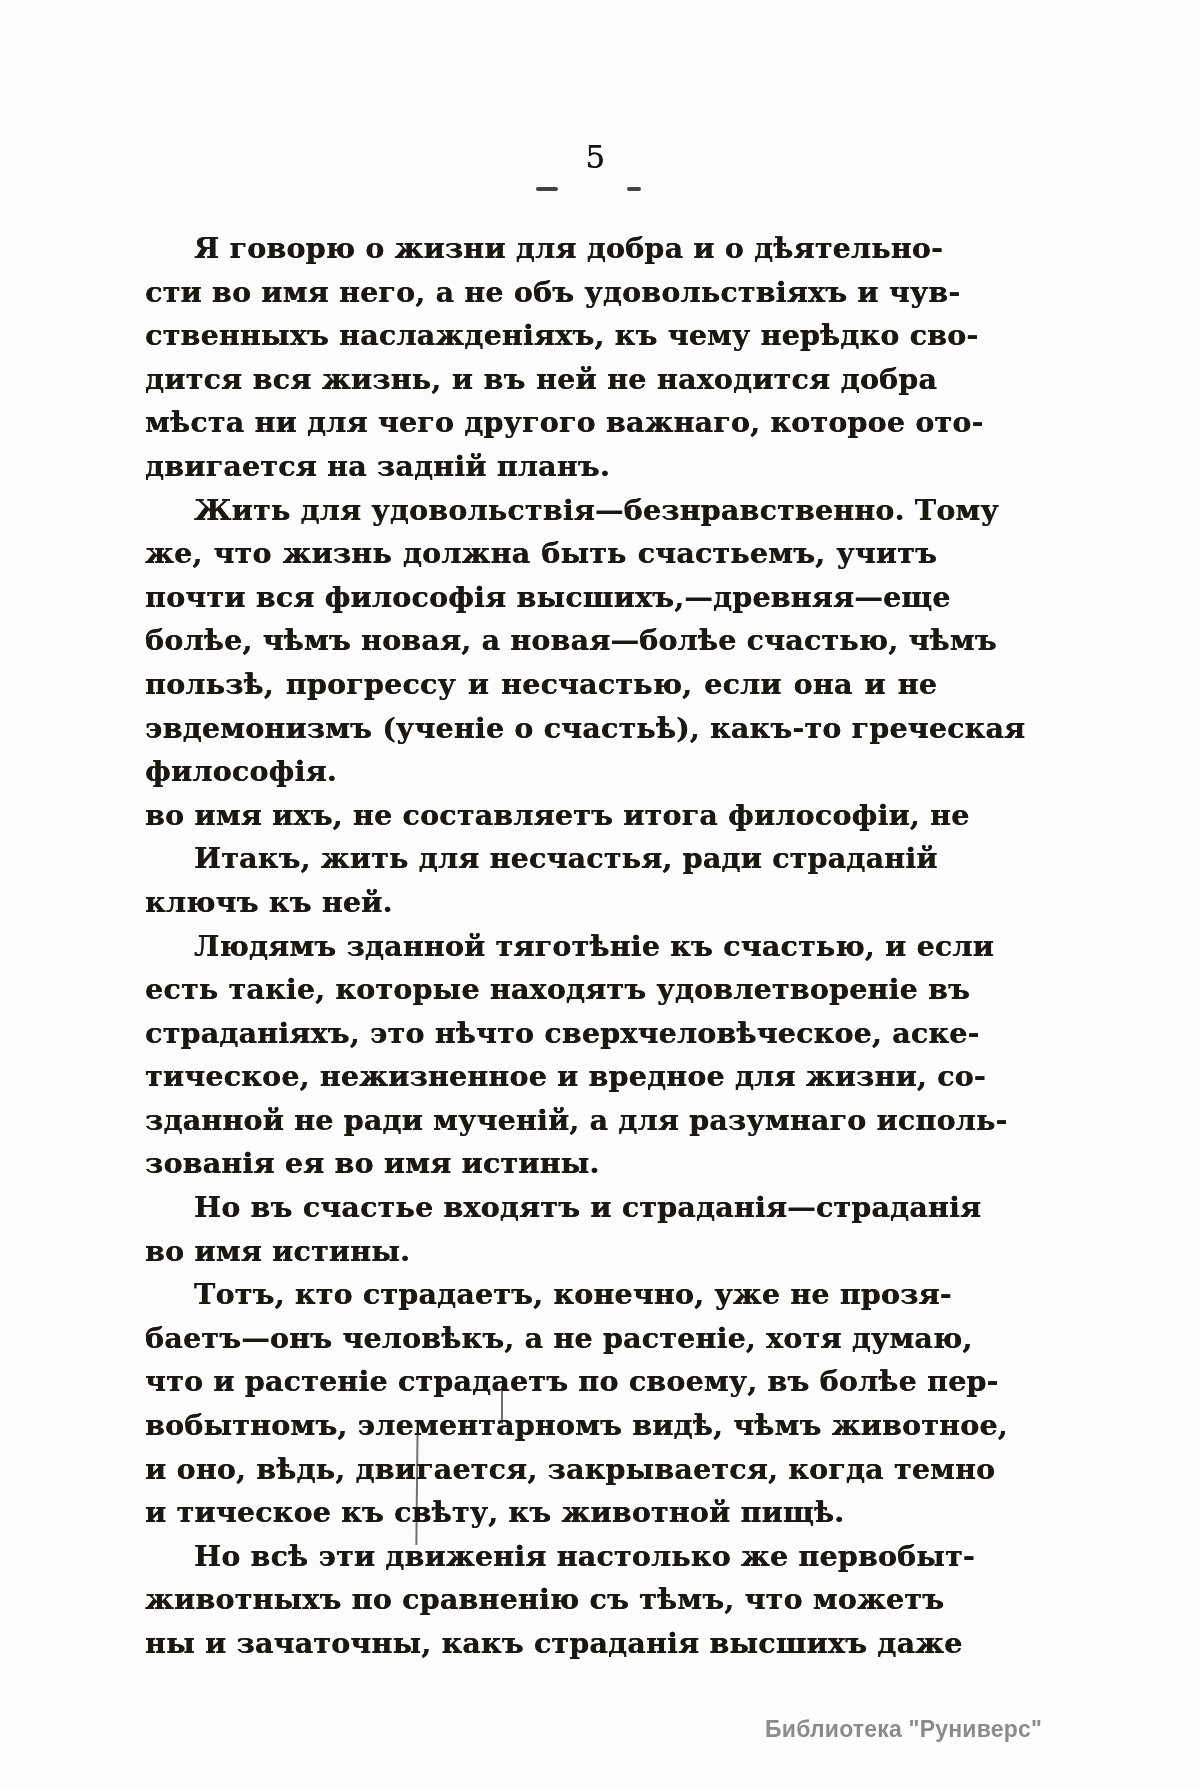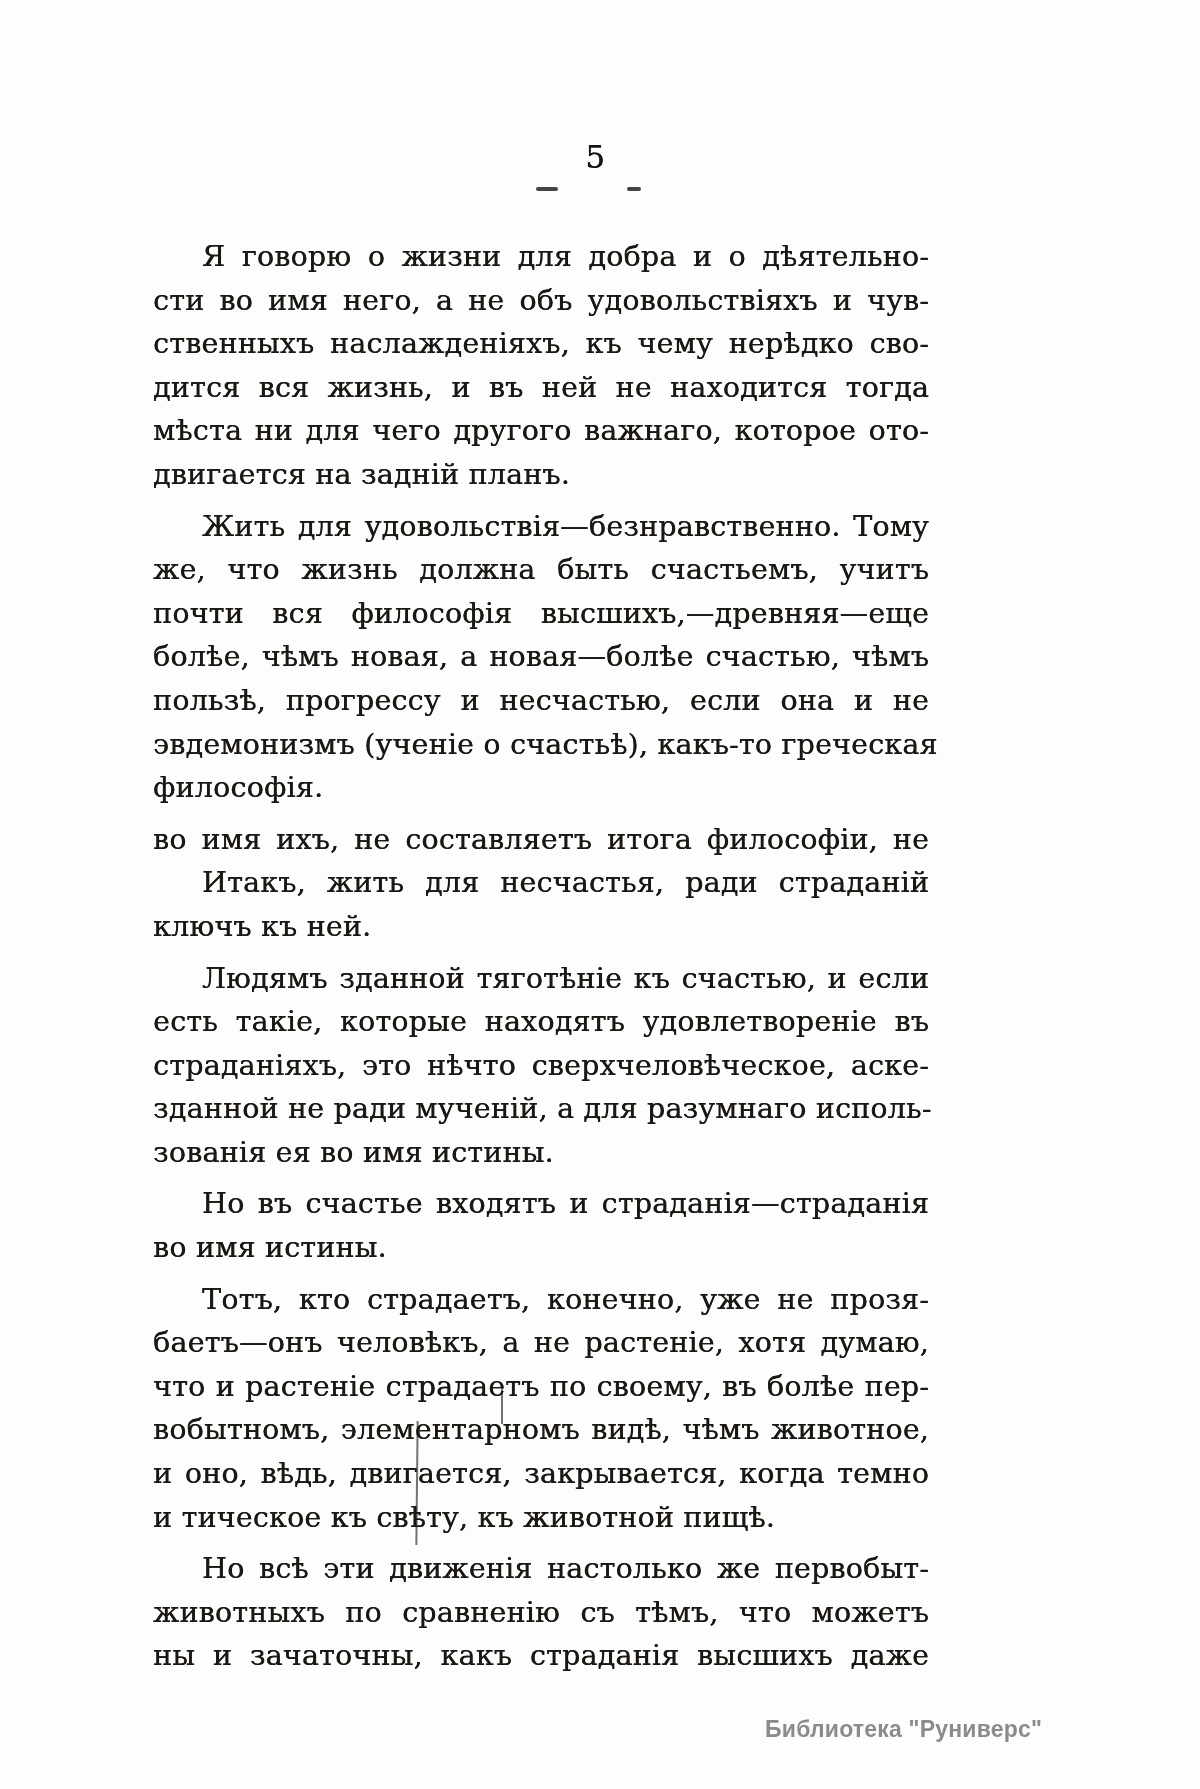--- a/index.html
+++ b/index.html
@@ -35,21 +35,21 @@
     border-radius: 2px;
   }
   .dash-left  { left: 536px; top: 187px; width: 22px; }
   .dash-right { left: 627px; top: 187px; width: 14px; }
   .text-block {
     position: absolute;
     left: 145px;
     top: 227px;
     width: 792px;
   }
-  .para { margin: 8px; padding: 0; }
+  .para { margin: 0; padding: 0; font-weight: bold; }
   .line {
     font-size: 28.5px;
     line-height: 43.6px;
     height: 43.6px;
     white-space: nowrap;
     text-align: justify;
     text-align-last: justify;
     letter-spacing: 0.2px;
     text-shadow: 0.35px 0 currentColor;
   }
@@ -80,21 +80,21 @@
   <div class="page-number">5</div>
 
   <div class="dash dash-left"></div>
   <div class="dash dash-right"></div>
 
   <div class="text-block">
       <div class="para">
         <div class="line first">Я говорю о жизни для добра и о дѣятельно-</div>
         <div class="line">сти во имя него, а не объ удовольствіяхъ и чув-</div>
         <div class="line">ственныхъ наслажденіяхъ, къ чему нерѣдко сво-</div>
-        <div class="line">дится вся жизнь, и въ ней не находится тогда</div>
+        <div class="line">дится вся жизнь, и въ ней не находится добра</div>
         <div class="line">мѣста ни для чего другого важнаго, которое ото-</div>
         <div class="line last">двигается на задній планъ.</div>
       </div>
       <div class="para">
         <div class="line first">Жить для удовольствія—безнравственно. Тому</div>
         <div class="line">же, что жизнь должна быть счастьемъ, учитъ</div>
         <div class="line">почти вся философія высшихъ,—древняя—еще</div>
         <div class="line">болѣе, чѣмъ новая, а новая—болѣе счастью, чѣмъ</div>
         <div class="line">пользѣ, прогрессу и несчастью, если она и не</div>
         <div class="line">эвдемонизмъ (ученіе о счастьѣ), какъ-то греческая</div>
@@ -102,20 +102,21 @@
       </div>
       <div class="para">
         <div class="line">во имя ихъ, не составляетъ итога философіи, не</div>
         <div class="line first">Итакъ, жить для несчастья, ради страданій</div>
         <div class="line last">ключъ къ ней.</div>
       </div>
       <div class="para">
         <div class="line first">Людямъ зданной тяготѣніе къ счастью, и если</div>
         <div class="line">есть такіе, которые находятъ удовлетвореніе въ</div>
         <div class="line">страданіяхъ, это нѣчто сверхчеловѣческое, аске-</div>
+        <div class="line">тическое, нежизненное и вредное для жизни, со-</div>
         <div class="line">зданной не ради мученій, а для разумнаго исполь-</div>
         <div class="line last">зованія ея во имя истины.</div>
       </div>
       <div class="para">
         <div class="line first">Но въ счастье входятъ и страданія—страданія</div>
         <div class="line last">во имя истины.</div>
       </div>
       <div class="para">
         <div class="line first">Тотъ, кто страдаетъ, конечно, уже не прозя-</div>
         <div class="line">баетъ—онъ человѣкъ, а не растеніе, хотя думаю,</div>

